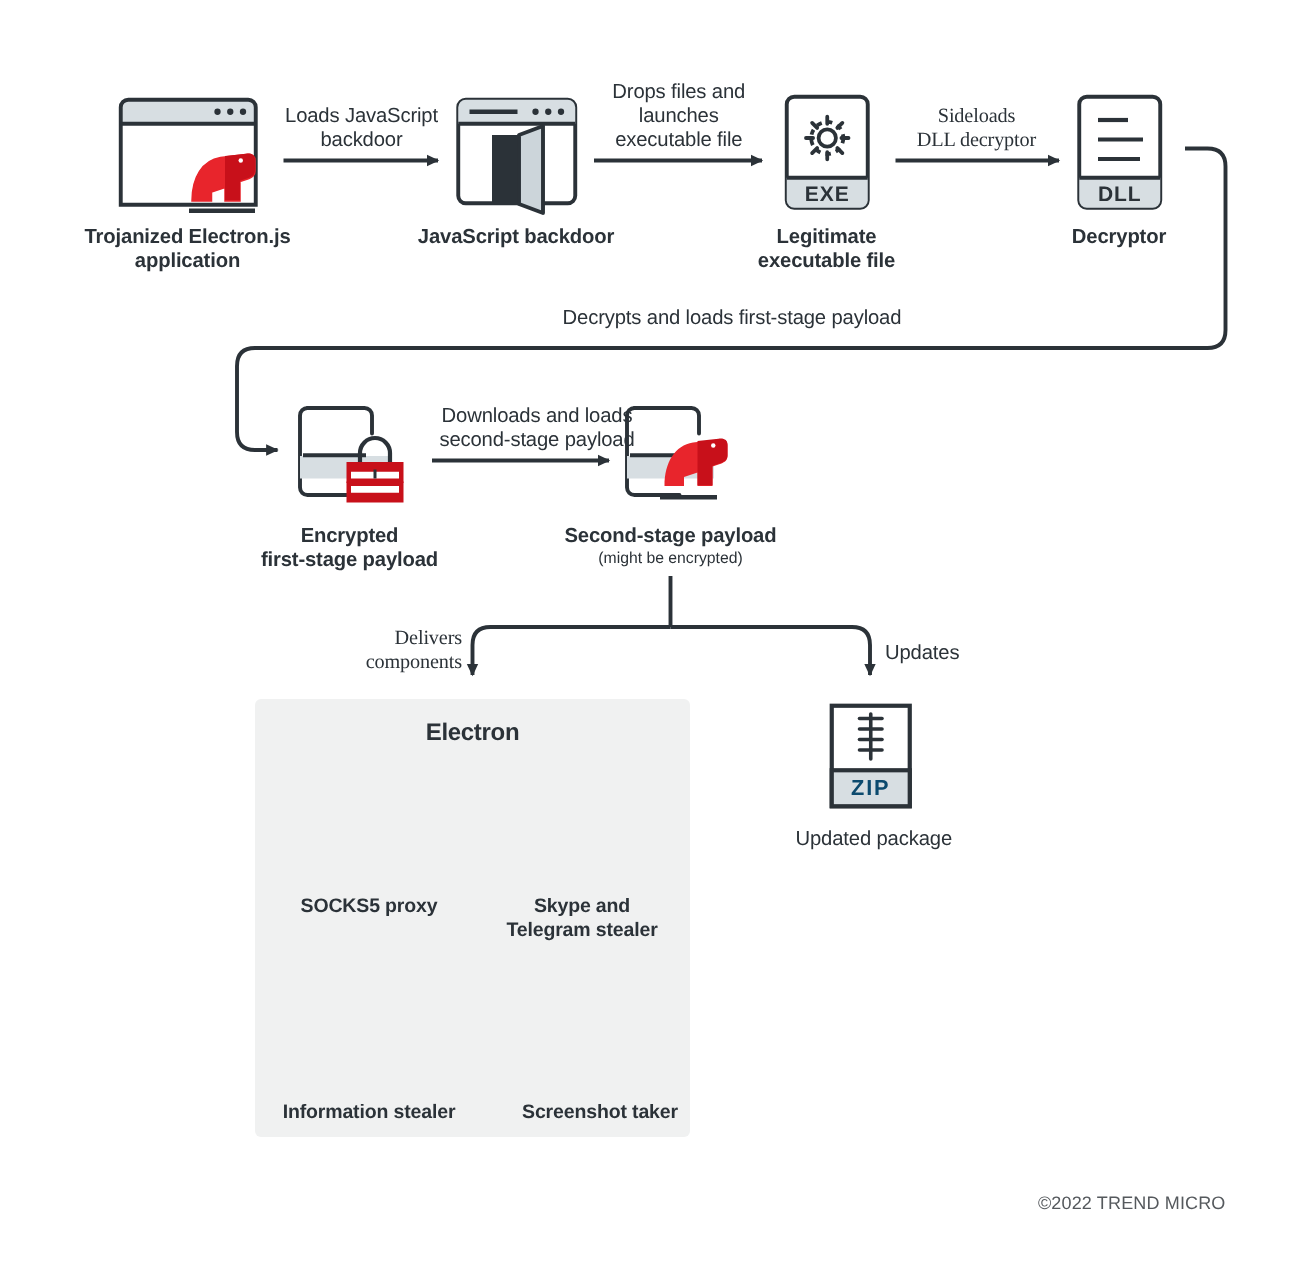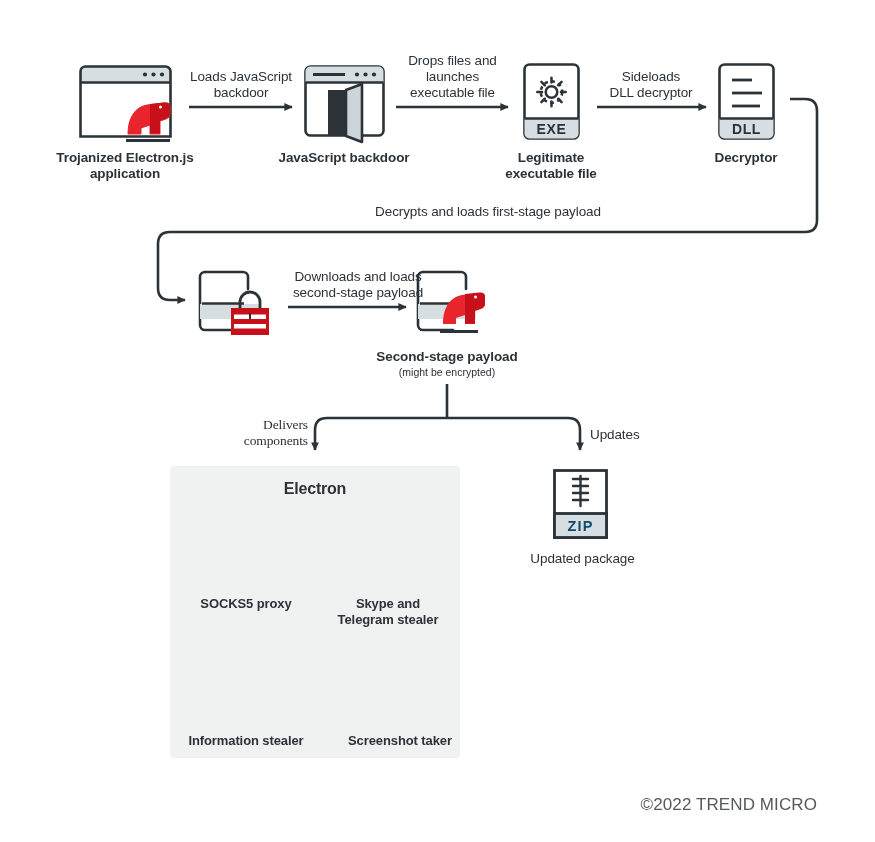--- a/index.html
+++ b/index.html
@@ -86,21 +86,21 @@
     font-weight: bold;
     line-height: 1.2;
     color: #2b3238;
     letter-spacing: -0.1px;
     margin-top: 4px;
   }
   .copyright {
     position: absolute;
     right: 58px;
     top: 795px;
-    font-size: 17px;
+    font-size: 12px;
     color: #55595d;
     letter-spacing: 0.1px;
   }
 </style>
 </head>
 <body>
 
 <div id="diagram-root">
 
   <svg class="layer" viewBox="0 0 875 842">
@@ -282,20 +282,24 @@
 
   <div class="node-label" style="left:481px;top:150px;width:140px;">
     <span>Legitimate</span><br>
     <span>executable file</span>
   </div>
 
   <div class="node-label" style="left:686px;top:150px;width:120px;">
     <span>Decryptor</span>
   </div>
 
+  <div class="node-label" style="left:148px;top:349px;width:170px;">
+    <span>Encrypted</span><br>
+    <span>first-stage payload</span>
+  </div>
 
   <div class="node-label" style="left:357px;top:349px;width:180px;">
     <span>Second-stage payload</span>
     <span class="node-sublabel">(might be encrypted)</span>
   </div>
 
   <div class="node-label" style="left:500px;top:551px;width:165px;font-weight:normal;font-size:13.5px;">
     <span>Updated package</span>
   </div>
 
@@ -303,21 +307,21 @@
     <span>Loads JavaScript</span><br>
     <span>backdoor</span>
   </div>
 
   <div class="edge-label" style="left:375px;top:53px;width:155px;">
     <span>Drops files and</span><br>
     <span>launches</span><br>
     <span>executable file</span>
   </div>
 
-  <div class="edge-label" style="left:576px;top:69px;width:150px;">
+  <div class="edge-label" style="left:576px;top:69px;width:150px;font-family:Liberation Serif, serif;">
     <span>Sideloads</span><br>
     <span>DLL decryptor</span>
   </div>
 
   <div class="edge-label" style="left:288px;top:204px;width:400px;">
     <span>Decrypts and loads first-stage payload</span>
   </div>
 
   <div class="edge-label" style="left:263px;top:269px;width:190px;">
     <span>Downloads and loads</span><br>

